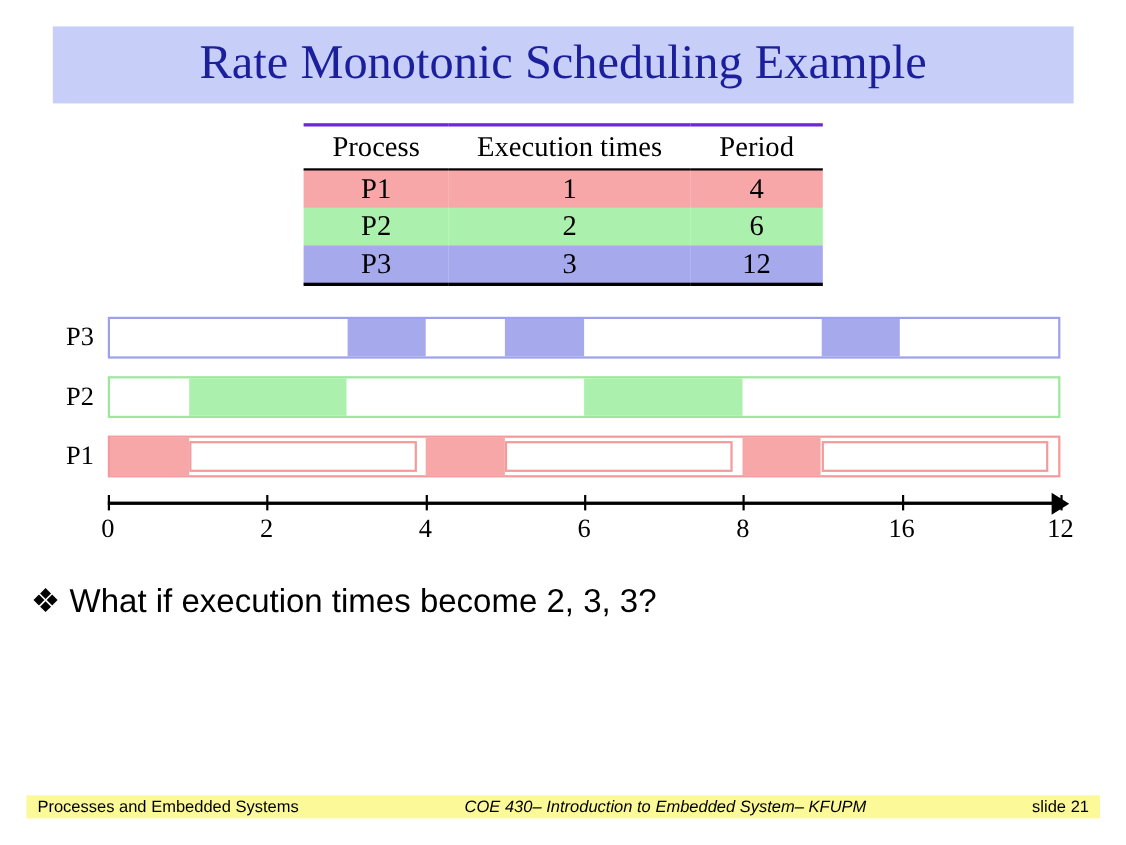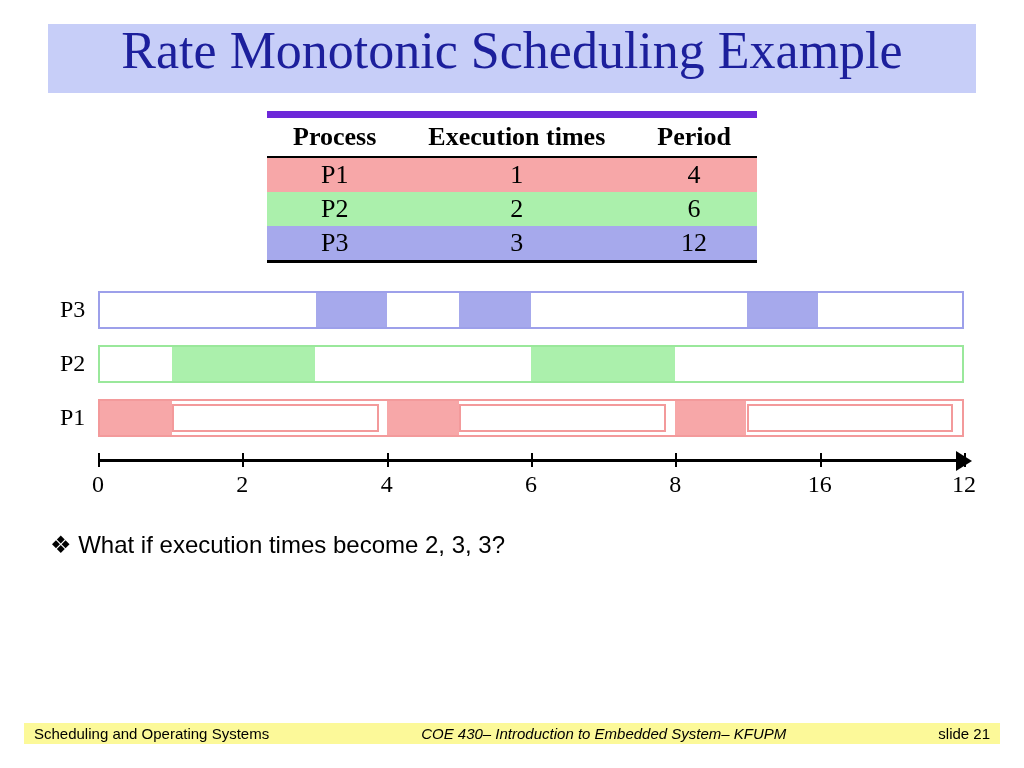--- a/index.html
+++ b/index.html
@@ -7,37 +7,37 @@
     margin: 0;
     width: 1024px;
     height: 768px;
     background: #fff;
     font-family: Arial, Helvetica, sans-serif;
     position: relative;
   }
   .title-banner {
     margin: 24px 48px 18px 48px;
     background: #c7cef8;
-    padding: 0 0 14px 0;
+    padding: 10px 0 14px 0;
     text-align: center;
     font-family: "Comic Sans MS", "Comic Sans", cursive;
     color: #1c1f9c;
-    font-size: 52px;
+    font-size: 44px;
     line-height: 1.05;
   }
   .tbl-wrap { display: flex; justify-content: center; }
   table.proc {
     border-collapse: collapse;
     font-family: "Times New Roman", serif;
     font-size: 26px;
   }
   table.proc th {
-    font-weight: bold;
+    font-weight: normal;
     padding: 4px 26px;
-    border-top: 7px solid #6d28d9;
+    border-top: 3px solid #6d28d9;
     border-bottom: 2px solid #000;
   }
   table.proc td { padding: 2px 26px; text-align: center; }
   .row-p1 { background: #f7a7a8; }
   .row-p2 { background: #abf0ac; }
   .row-p3 { background: #a6a9ec; }
   .row-end td { border-bottom: 3px solid #000; }
 
   .sched {
     margin: 28px 60px 0 60px;
@@ -101,22 +101,22 @@
     width: 2px; height: 14px;
     background: #000;
   }
   .axis .ticklbl {
     position: absolute;
     top: 18px;
     transform: translateX(-50%);
     font-size: 24px;
   }
   .question {
-    margin: 28px 0 0 50px;
-    font-size: 24px;
+    margin: 28px 0 0 28px;
+    font-size: 30px;
   }
   .footer {
     position: absolute;
     left: 24px; right: 24px; bottom: 24px;
     background: #fcf999;
     font-size: 15px;
     padding: 2px 10px;
     display: flex;
     justify-content: space-between;
     align-items: center;
@@ -206,16 +206,16 @@
       </div>
   </div>
 </div>
 
 <div class="question">
   <span>❖</span>
   <span>What if execution times become 2, 3, 3?</span>
 </div>
 
 <div class="footer">
-  <span>Scheduling and Operating Systems</span>
+  <span>Processes and Embedded Systems</span>
   <span class="mid">COE 430– Introduction to Embedded System– KFUPM</span>
   <span>slide 21</span>
 </div>
 
 </body></html>

